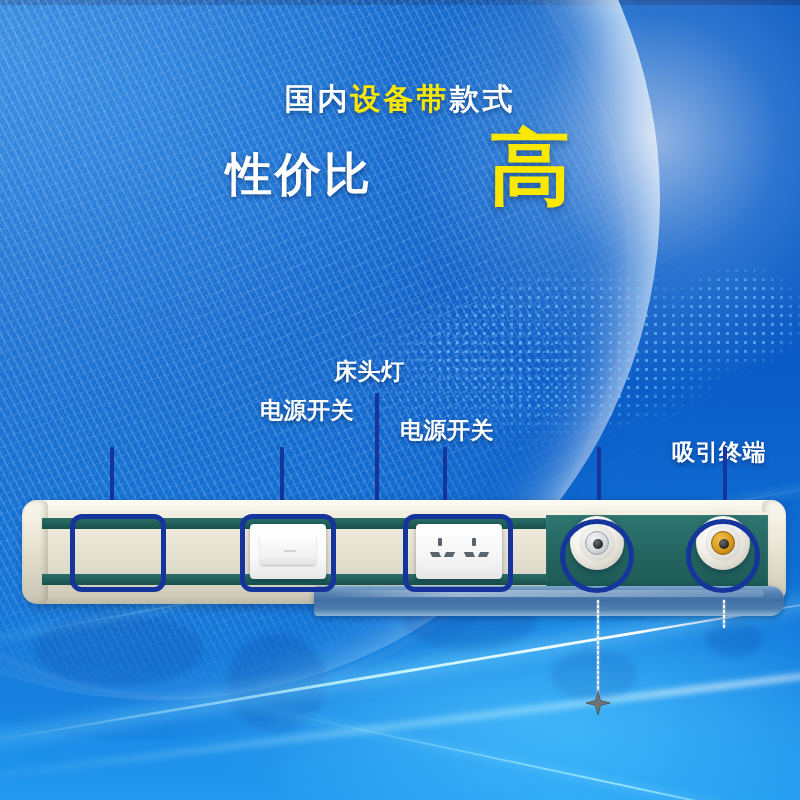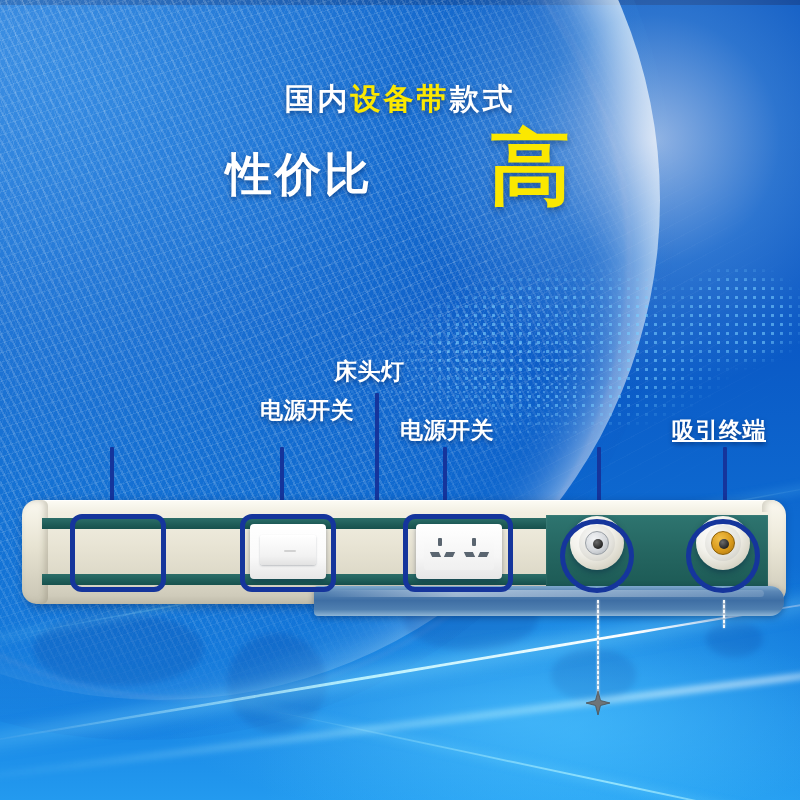--- a/index.html
+++ b/index.html
@@ -221,21 +221,21 @@
     <div class="hl-line2">
       <span class="hl-2a">性价比</span>
       <span class="hl-gap"></span>
       <span class="hl-2b">高</span>
     </div>
   </div>
 
   <div class="lbl" style="left:232px;top:395px;margin-left:28px;">电源开关</div>
   <div class="lbl" style="left:334px;top:356px;">床头灯</div>
   <div class="lbl" style="left:400px;top:415px;">电源开关</div>
-  <div class="lbl" style="left:672px;top:415px;text-decoration:underline;">吸引终端</div>
+  <div class="lbl" style="left:672px;top:437px;">吸引终端</div>
 
   <div class="lead" style="left:110px;top:447px;height:74px;"></div>
   <div class="lead" style="left:280px;top:447px;height:74px;"></div>
   <div class="lead" style="left:375px;top:393px;height:213px;"></div>
   <div class="lead" style="left:443px;top:447px;height:74px;"></div>
   <div class="lead" style="left:597px;top:447px;height:76px;"></div>
   <div class="lead" style="left:723px;top:447px;height:76px;"></div>
 
   <div class="panel">
     <div class="panel-bottom"></div>

